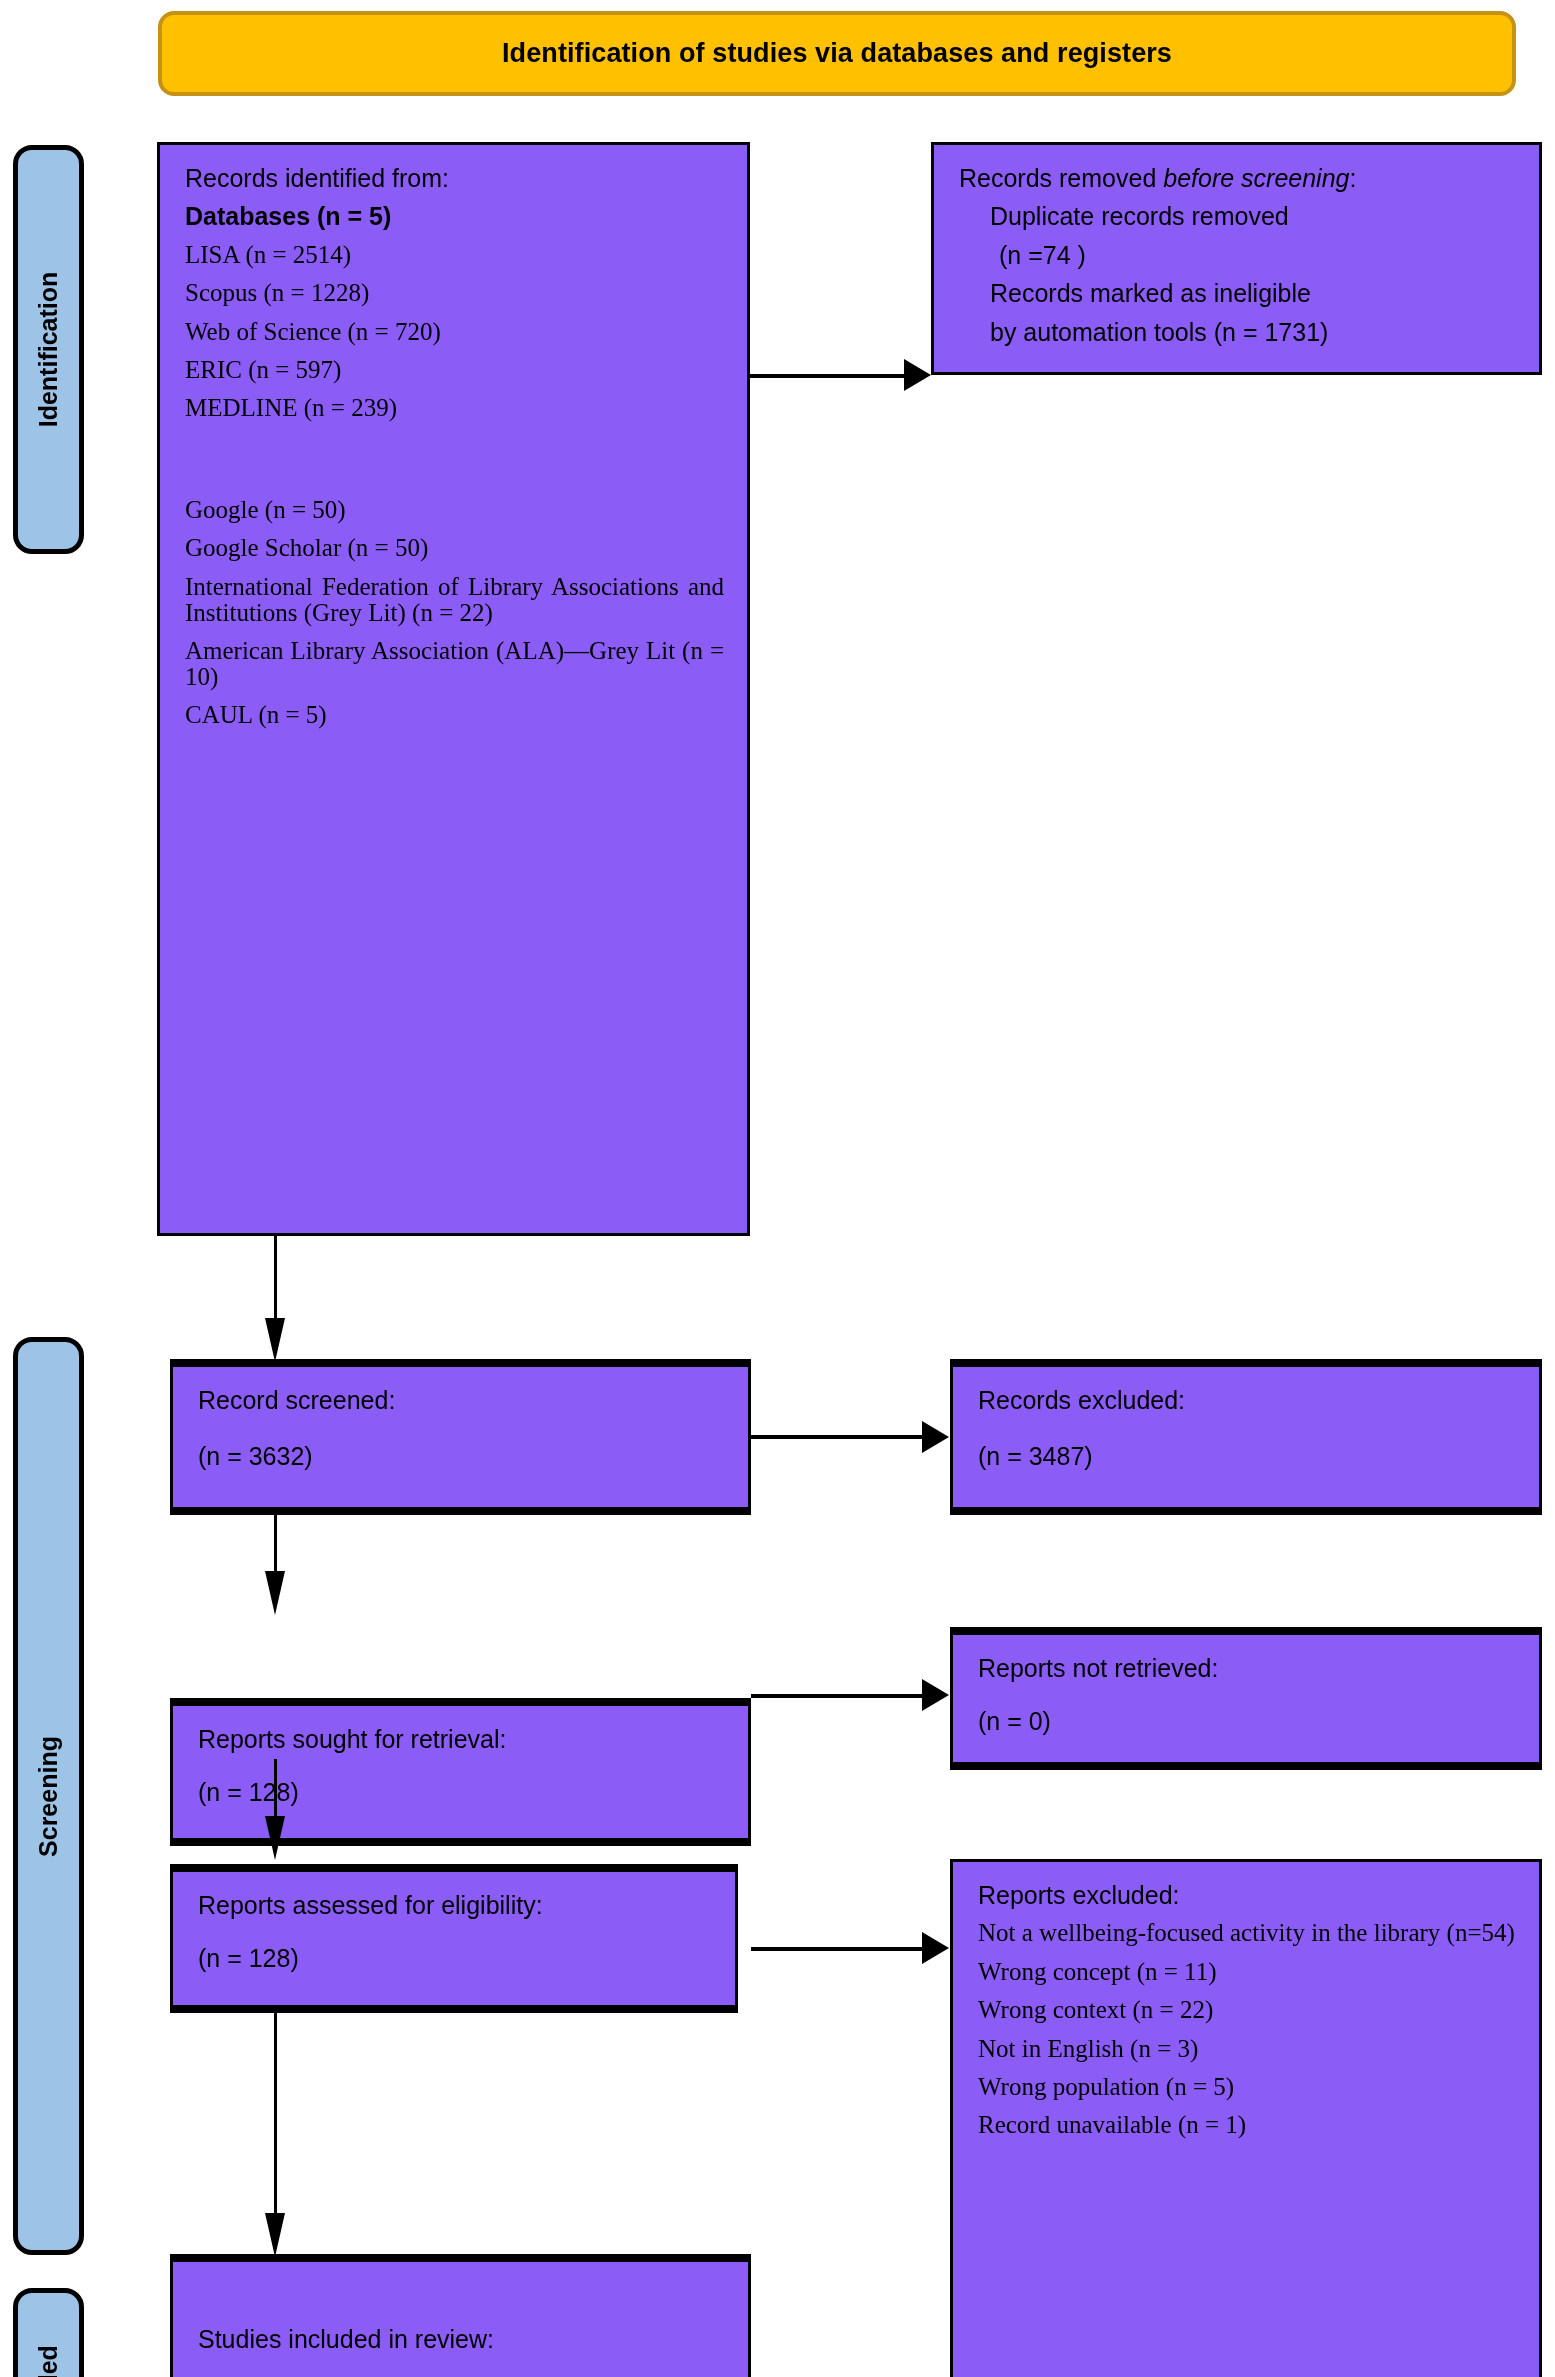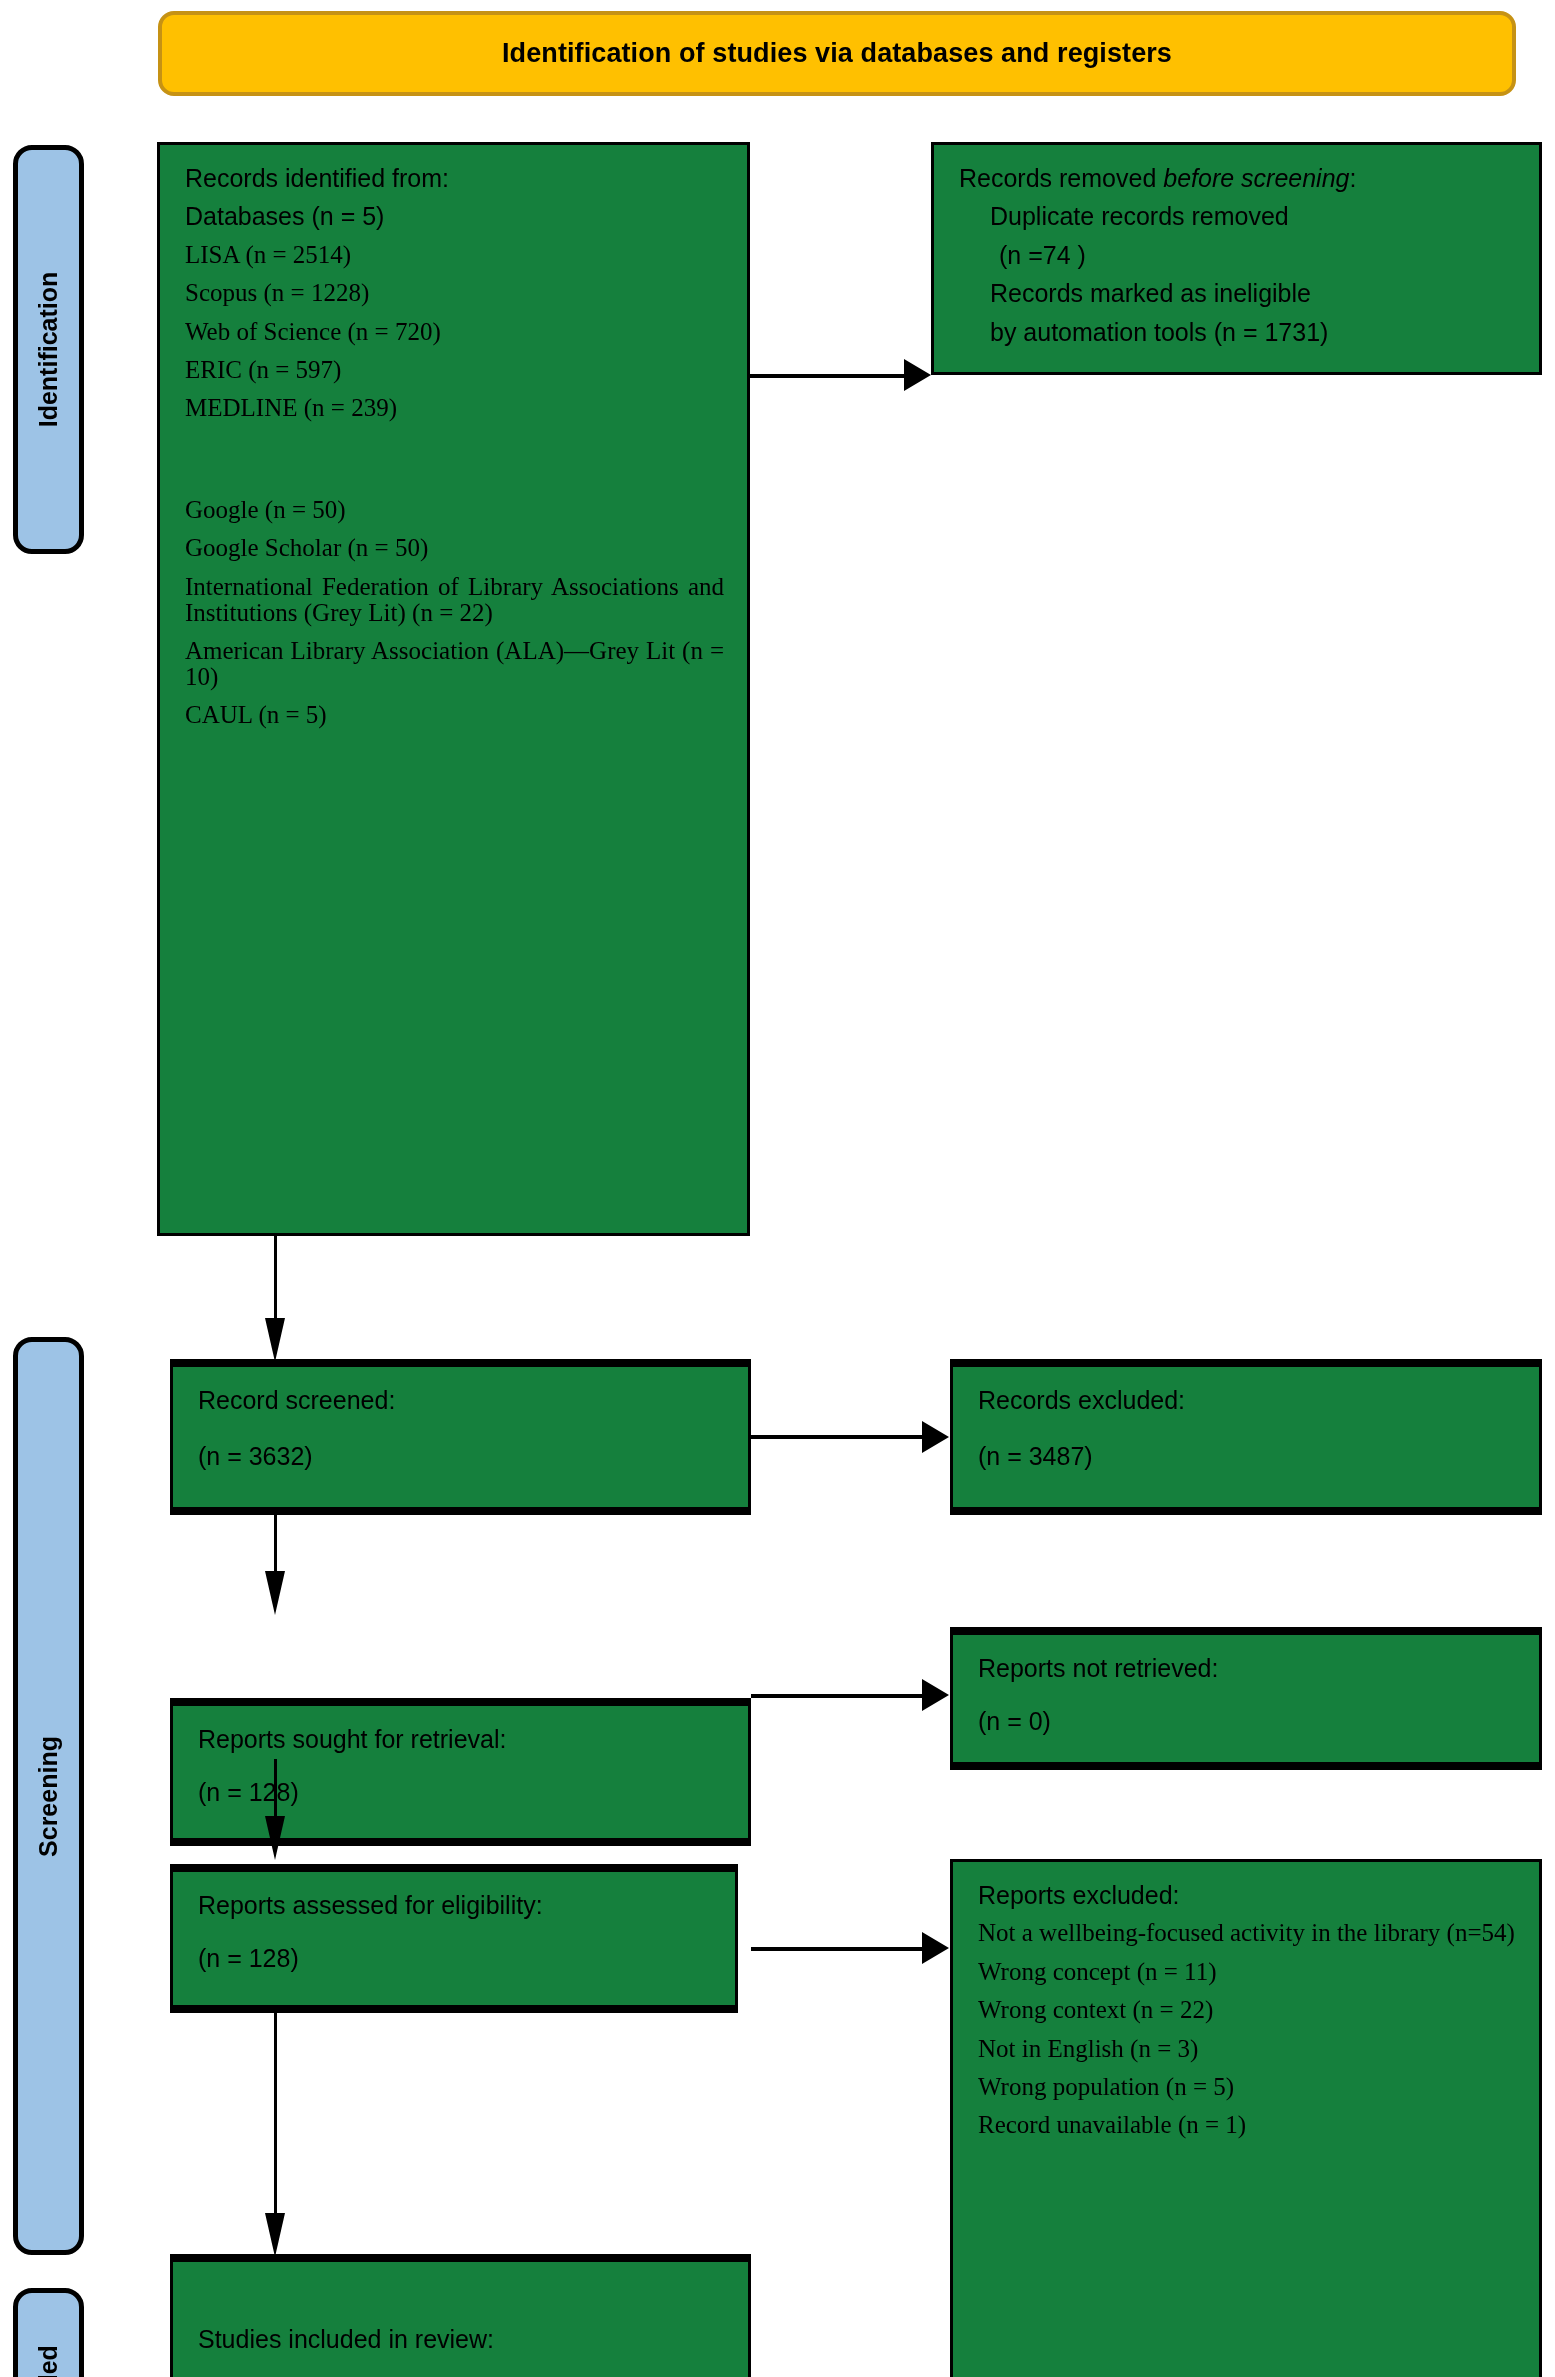--- a/index.html
+++ b/index.html
@@ -64,37 +64,37 @@
     white-space: nowrap;
     transform: rotate(-90deg);
   }
   #bar-identification { left: 13.3px; top: 145px; width: 71px; height: 409px; }
   #bar-screening      { left: 13.3px; top: 1337px; width: 71px; height: 918px; }
   #bar-included       { left: 13.3px; top: 2288px; width: 71px; height: 217px; }
 
   
   .pbox {
     position: absolute;
-    background: #15803d;
+    background: #8b5cf6;
     border: 3.3px solid #000000;
     box-sizing: border-box;
     padding: 20px 23px 14.3px 25px;
   }
   .pbox.thickcap { border-top-width: 8.6px; border-bottom-width: 8.6px; }
 
   .ln {
     margin: 0 0 12.4px 0;
     font-size: 25px;
     line-height: 1.04;
   }
   .ln:last-child { margin-bottom: 0; }
 
   .sans  { font-family: "Liberation Sans", "DejaVu Sans", sans-serif; }
   .serif { font-family: "Liberation Serif", "DejaVu Serif", serif; }
-  .bold  { font-weight: normal; }
+  .bold  { font-weight: bold; }
   .ital  { font-style: italic; }
   .just  { text-align: justify; text-align-last: left; }
   .indent{ padding-left: 31px; margin-top: 6px; }
   .indent2{ padding-left: 40px; }
 
   
   #box-identified       { left: 157px;  top: 142px;  width: 593px; height: 1094px; }
   #box-removed          { left: 931px; top: 142px;  width: 611px; height: 233px; }
   #box-screened         { left: 170px;  top: 1359px; width: 581px; height: 156px; }
   #box-excluded         { left: 950px; top: 1359px; width: 592px; height: 156px; }

